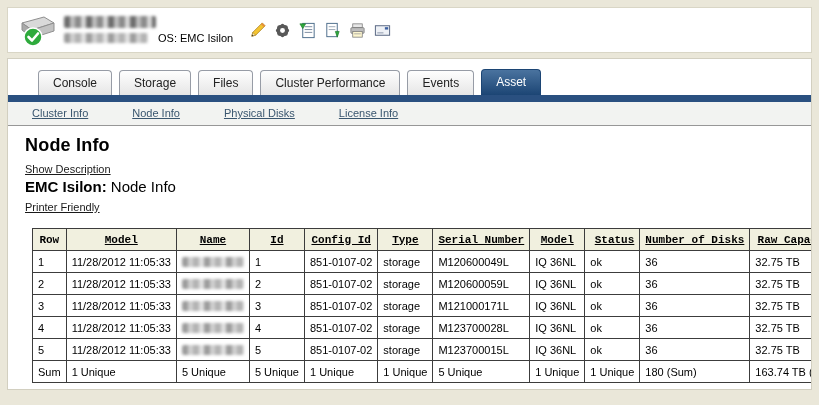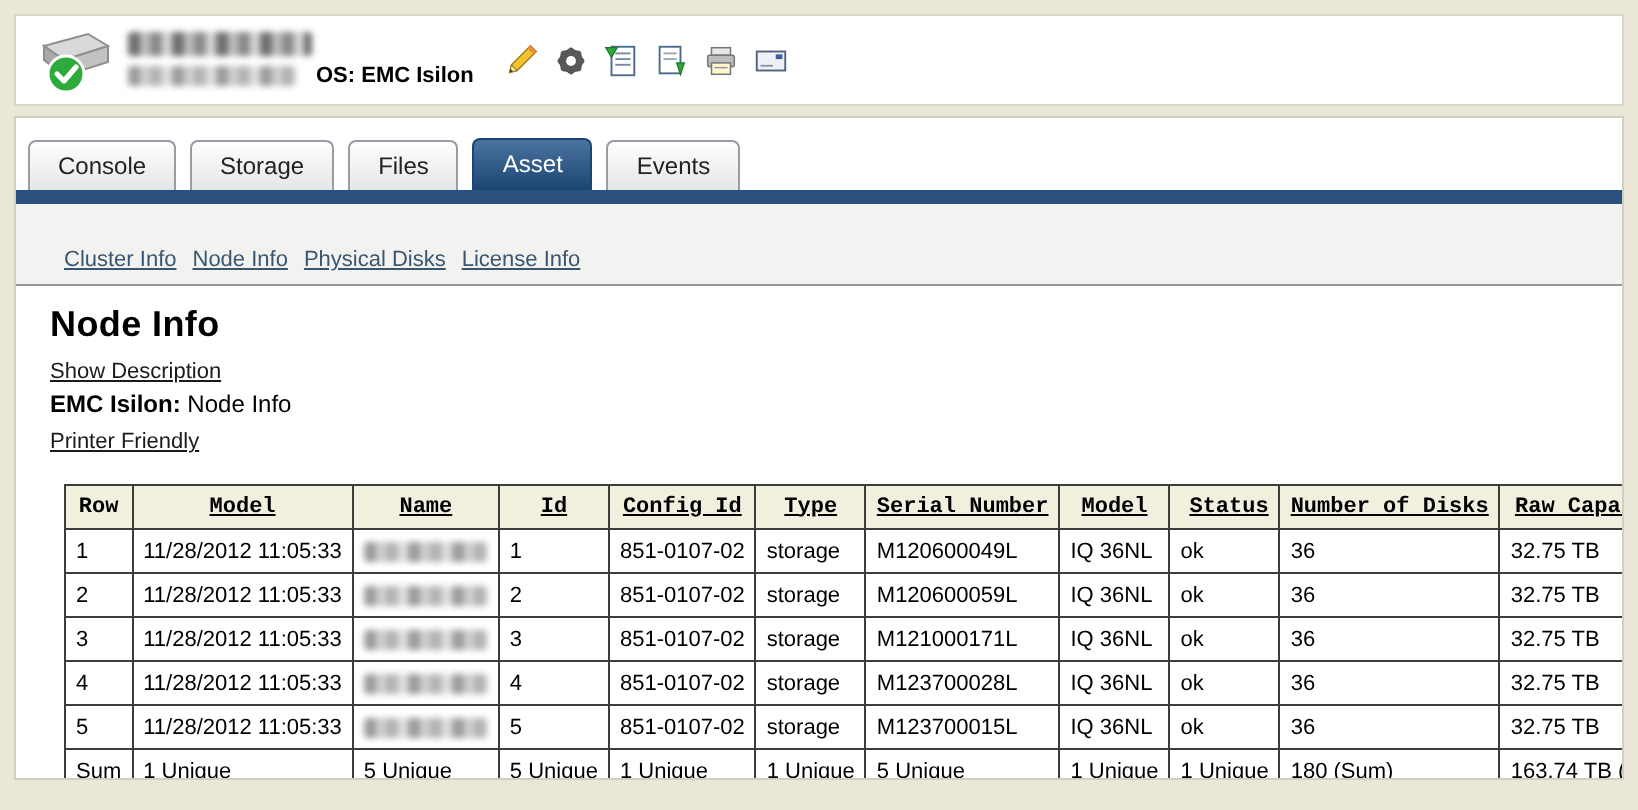--- a/index.html
+++ b/index.html
@@ -10,65 +10,65 @@
     position: relative;
     overflow: hidden;
   }
   
   .header-bar {
     position: absolute; left: 7px; top: 7px; right: 7px; height: 46px;
     background: #ffffff; border: 1px solid #d9d6c6;
     display: flex; align-items: center; padding: 0 10px;
   }
   .device-icon { width: 40px; height: 38px; margin-right: 6px; flex: 0 0 auto; }
-  .device-text { display: flex; flex-direction: column; justify-content: flex-start; gap: 4px; font-weight: bold; }
+  .device-text { display: flex; flex-direction: column; justify-content: flex-start; gap: 4px; }
   .blob {
     border-radius: 2px;
     background: repeating-linear-gradient(90deg,#9c9c9c 0 6px,#cfcfcf 6px 11px,#b3b3b3 11px 17px,#e0e0e0 17px 22px);
     filter: blur(1.6px);
   }
   .blob.title { width: 92px; height: 12px; background: repeating-linear-gradient(90deg,#6d6d6d 0 6px,#bdbdbd 6px 11px,#8a8a8a 11px 17px,#d6d6d6 17px 22px); }
   .blob.sub   { width: 84px; height: 10px; }
   .device-line2 { display: flex; align-items: center; gap: 10px; }
   .os-label { font-size: 11px; color: #000; white-space: nowrap; }
   .toolbar { display: flex; align-items: center; gap: 5px; margin-left: 14px; }
   .tool { width: 20px; height: 20px; display: inline-flex; align-items: center; justify-content: center; cursor: pointer; }
   
   .content-panel {
     position: absolute; left: 7px; top: 58px; right: 7px; bottom: 15px;
     background: #ffffff; border: 1px solid #d2cfc0;
     overflow: hidden;
   }
   .tabs-row {
     display: flex; align-items: center; gap: 7px;
-    padding: 10px 0 0 6px;
+    padding: 10px 0 0 30px;
   }
   .tab {
     font-size: 12px; color: #222;
     background: linear-gradient(#fefefe, #e6e6e6);
     border: 1px solid #979ca6; border-bottom: none;
     border-radius: 4px 4px 0 0;
     padding: 5px 14px 5px 14px;
     cursor: pointer; white-space: nowrap;
   }
   .tab.active {
     background: linear-gradient(#4a739f, #1c4574);
     color: #ffffff; border-color: #1c4574;
     padding-bottom: 6px;
   }
   .navy-bar { height: 7px; background: #2a5080; }
   .subnav {
     background: #f2f3f1; border-bottom: 1px solid #979797;
-    display: flex; gap: 8px; padding: 22px 0 6px 24px;
+    display: flex; gap: 44px; padding: 5px 0 6px 24px;
   }
   .subnav a { font-size: 11px; color: #3a566f; text-decoration: underline; cursor: pointer; }
   .main { padding: 9px 0 0 17px; }
   .page-title { font-size: 18px; font-weight: bold; color: #000; letter-spacing: 0.2px; margin-bottom: 3px; }
   .text-link { display: inline-block; font-size: 11px; color: #1a1a1a; text-decoration: underline; cursor: pointer; margin-bottom: 2px; }
-  .source-line { font-size: 12px; color: #000; margin: 1px 0 2px; }
+  .source-line { font-size: 15px; color: #000; margin: 1px 0 2px; }
   .source-line b { font-weight: bold; }
   
   table.data {
     border-collapse: collapse; margin: 13px 0 0 7px;
     font-size: 11px; color: #000;
   }
   table.data th, table.data td {
     border: 1px solid #3c3c3c;
     padding: 4px 5px 4px 5px;
     height: 22px;
@@ -148,22 +148,23 @@
       </svg>
     </span>
   </div>
 </div>
 
 <div class="content-panel">
   <div class="tabs-row" id="tabs">
       <div class="tab">Console</div>
       <div class="tab">Storage</div>
       <div class="tab">Files</div>
+      <div class="tab">Cluster Performance</div>
+      <div class="tab">Events</div>
       <div class="tab active">Asset</div>
-      <div class="tab">Events</div>
     </div>
   <div class="navy-bar"></div>
   <div class="subnav" id="subnav">
       <a>Cluster Info</a>
       <a>Node Info</a>
       <a>Physical Disks</a>
       <a>License Info</a>
     </div>
 
   <div class="main">

